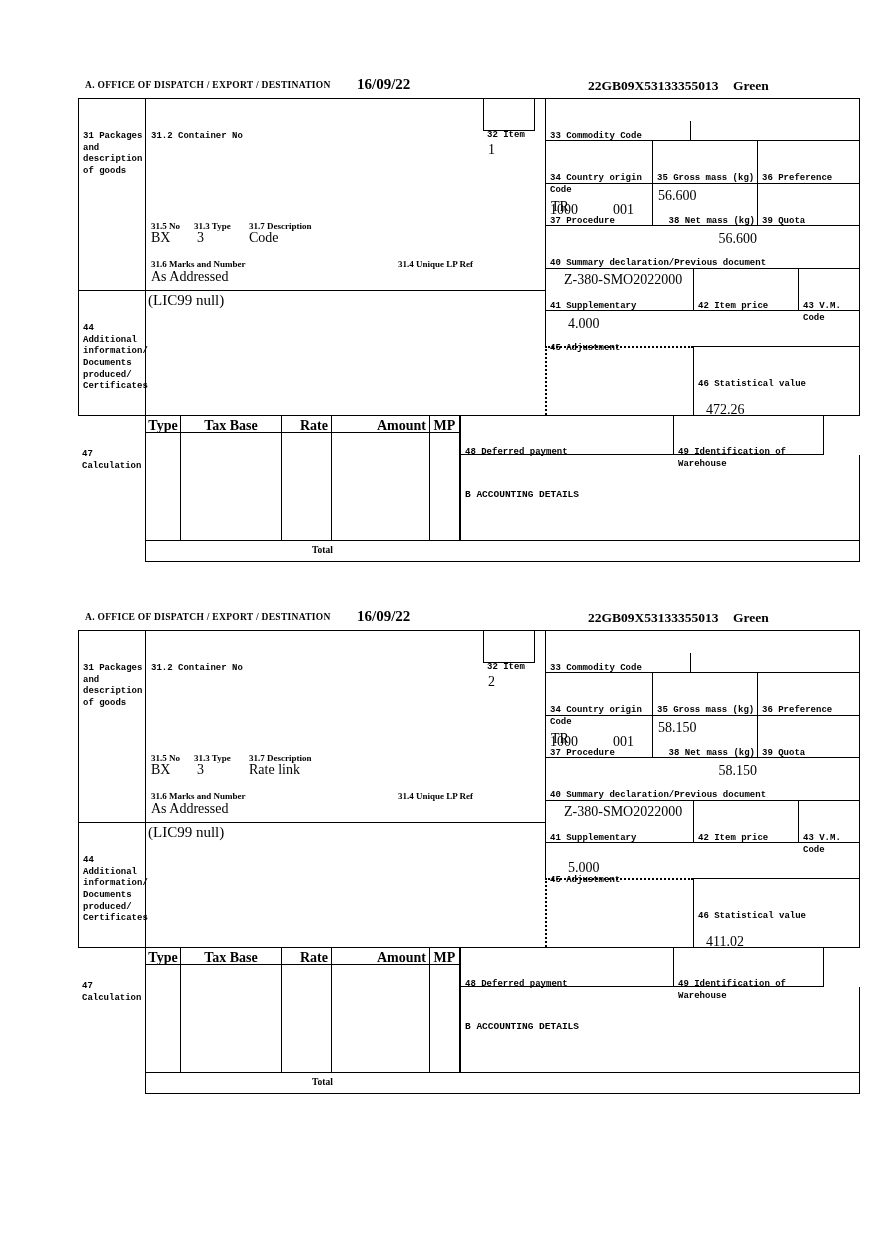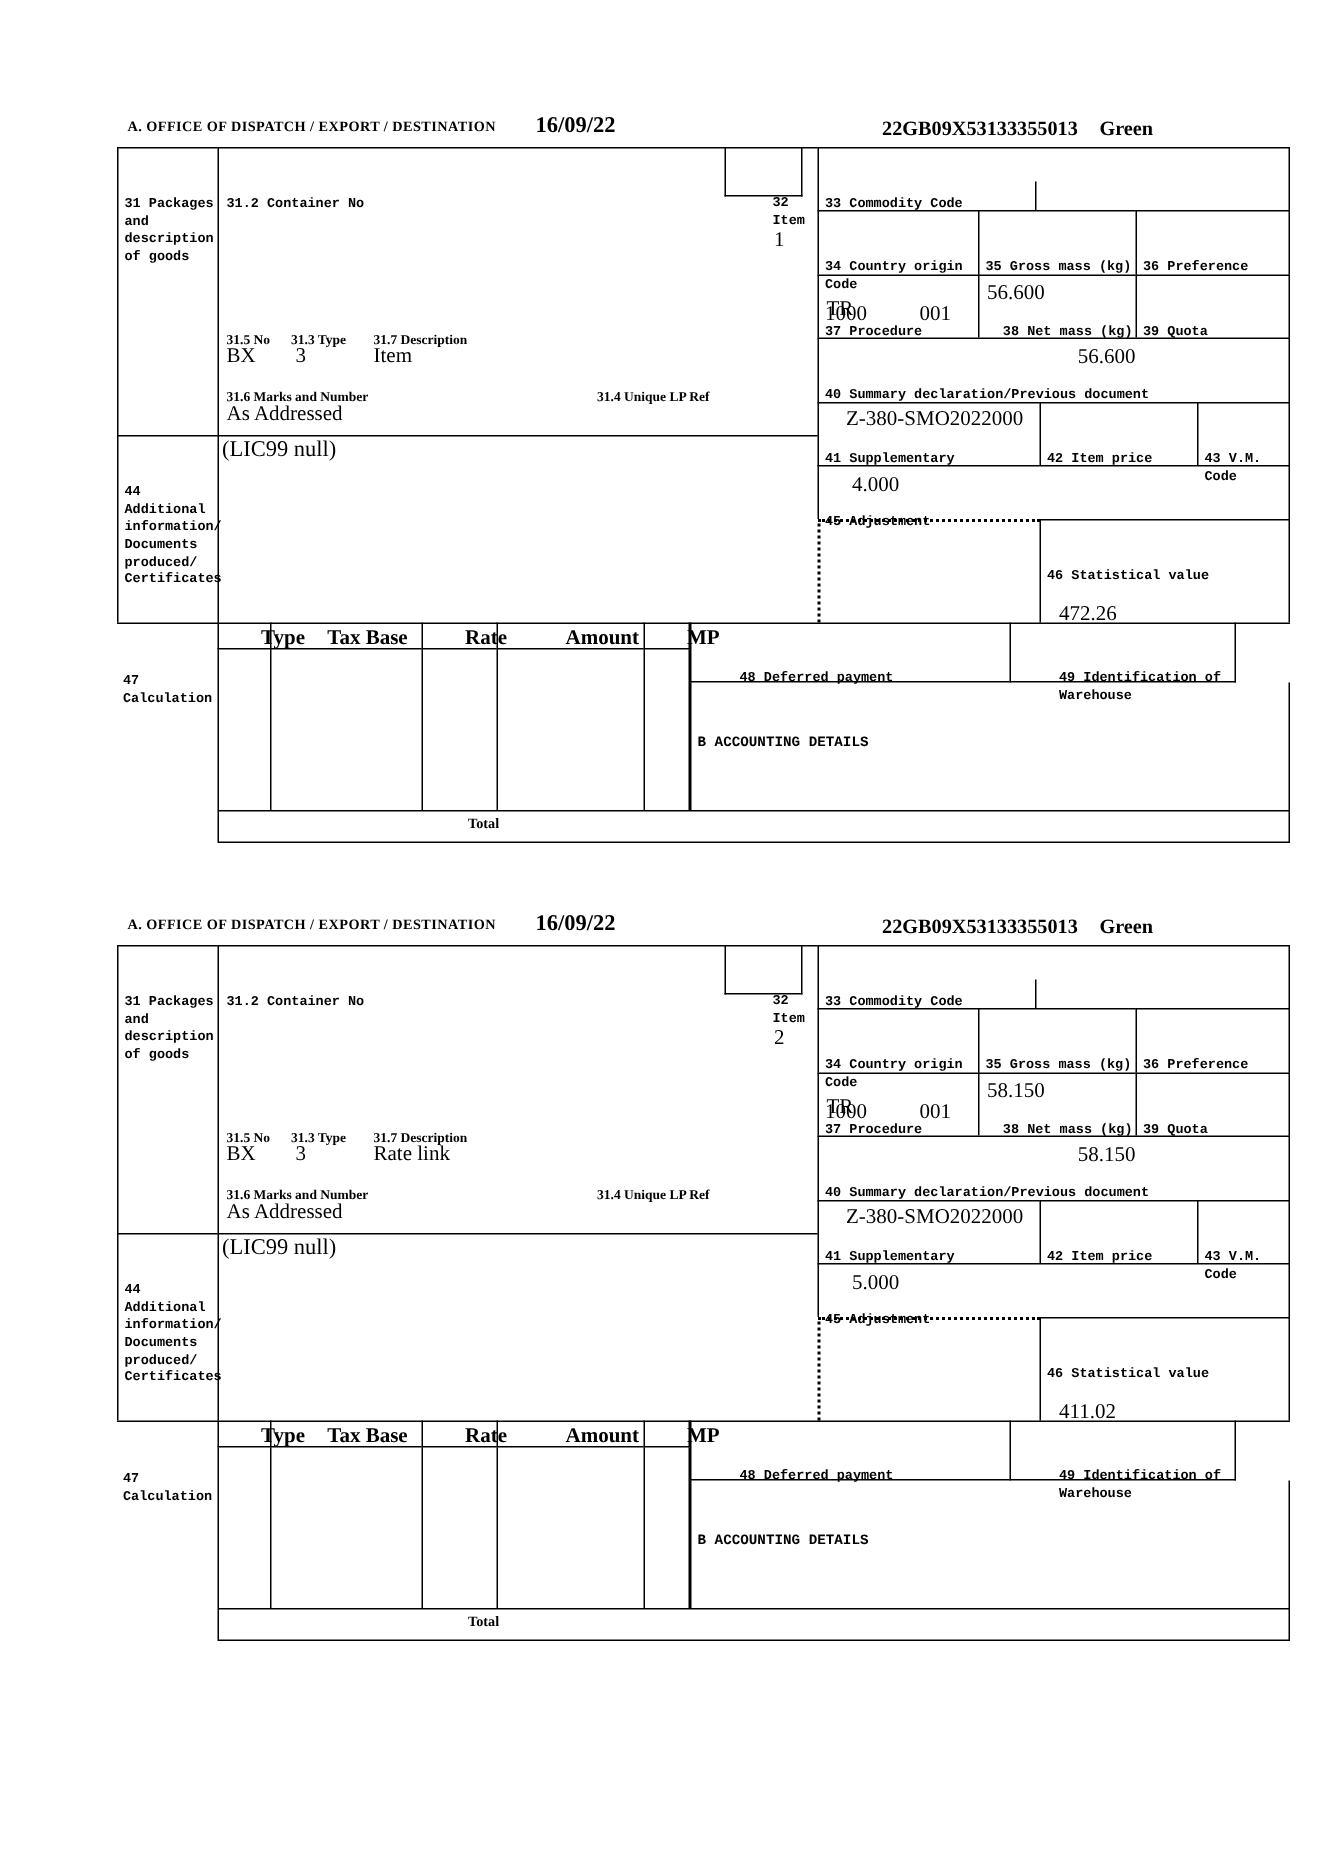--- a/index.html
+++ b/index.html
@@ -3,21 +3,21 @@
 <meta charset="utf-8">
 <style>
   html,body{margin:0;padding:0;background:#fff;}
   #page{position:relative;width:882px;height:1250px;background:#fff;overflow:hidden;
         font-family:"Liberation Serif",serif;color:#000;}
   .section{position:absolute;left:0;width:882px;height:490px;}
   .box{position:absolute;box-sizing:border-box;}
   .bt{border-top:1.5px solid #000;}
   .bl{border-left:1.5px solid #000;}
   .br{border-right:1.5px solid #000;}
-  .bb{border-bottom:1.5px solid #000;padding-left:28px;}
+  .bb{border-bottom:1.5px solid #000;}
   .lbl{font-size:9px;font-weight:bold;line-height:1.3;white-space:pre-line;
        padding:2px 2px 0 4px;font-family:Liberation Mono, monospace;margin-top:30px;}
   .val{font-size:14px;line-height:1.1;font-family:"Liberation Serif",serif;}
   .hdr-office{position:absolute;left:85px;top:2px;font-size:9.5px;font-weight:bold;letter-spacing:.3px;}
   .hdr-date{position:absolute;left:357px;top:-2px;font-size:15px;font-weight:bold;}
   .hdr-ref{position:absolute;left:588px;top:0px;font-size:13.5px;font-weight:bold;}
   .hdr-routing{position:absolute;left:733px;top:0px;font-size:13.5px;font-weight:bold;}
 
   
   .b31lab{left:78px;top:20px;width:67px;height:192px;}
@@ -99,21 +99,21 @@
 Calculation</div>
     </div>
 
     <div class="box b312 bt bl">
       <div class="lbl" style="padding-left:5px">31.2 Container No</div>
       <div class="small-lbl" style="left:5px;top:122px">31.5 No</div>
       <div class="small-lbl" style="left:48px;top:122px">31.3 Type</div>
       <div class="small-lbl" style="left:103px;top:122px">31.7 Description</div>
       <div class="inbox-val" style="left:5px;top:131px">BX</div>
       <div class="inbox-val" style="left:51px;top:131px">3</div>
-      <div class="inbox-val" style="left:103px;top:131px">Item</div>
+      <div class="inbox-val" style="left:103px;top:131px">Code</div>
       <div class="small-lbl" style="left:5px;top:160px">31.6 Marks and Number</div>
       <div class="small-lbl" style="left:252px;top:160px">31.4 Unique LP Ref</div>
       <div class="inbox-val" style="left:5px;top:170px">As Addressed</div>
     </div>
 
     <div class="box b32 bl bb br">
       <div class="lbl" style="padding-left:3px">32 Item</div>
       <div class="val">1</div>
     </div>
 
@@ -285,21 +285,21 @@
       <div class="lbl">39 Quota</div>
     </div>
 
     <div class="box b40 bt bl br">
       <div class="lbl">40 Summary declaration/Previous document</div>
       <div class="val" style="padding-left:18px;margin-top:2px">Z-380-SMO2022000</div>
     </div>
 
     <div class="box b41 bt bl">
       <div class="lbl">41 Supplementary</div>
-      <div class="val" style="padding-left:22px;margin-top:3px">5.000</div>
+      <div class="val" style="padding-left:22px;margin-top:15px">5.000</div>
     </div>
     <div class="box b42 bt bl">
       <div class="lbl">42 Item price</div>
     </div>
     <div class="box b43 bt bl br">
       <div class="lbl">43 V.M. Code</div>
     </div>
 
     <div class="box b45 bt bl br">
       <div class="lbl">45 Adjustment</div>

